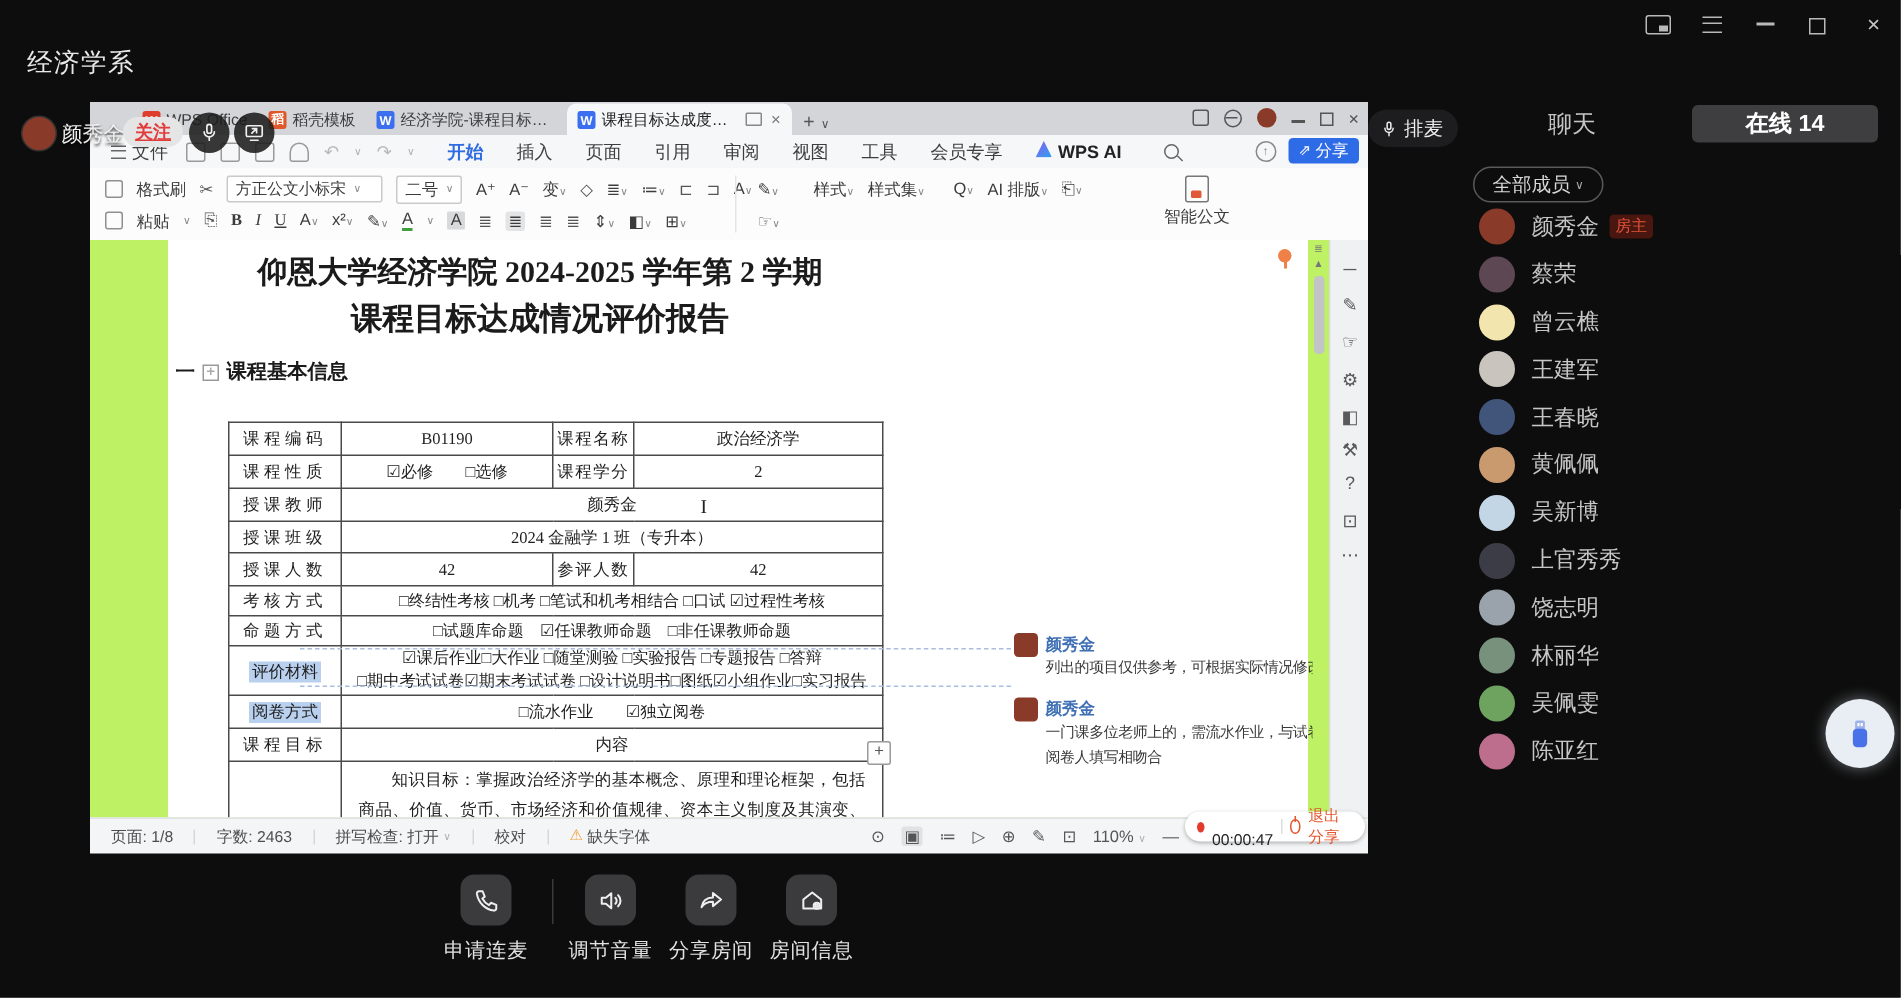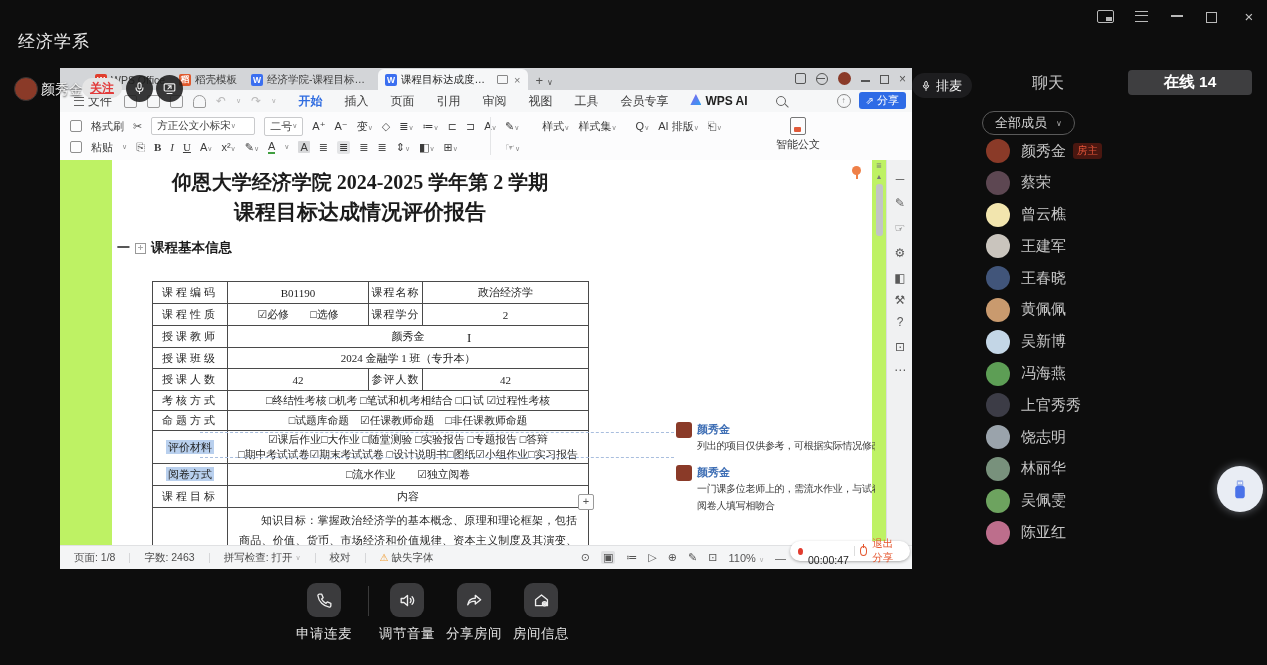--- a/index.html
+++ b/index.html
@@ -61,21 +61,21 @@
   .icon-search{width:8px;height:8px;border:1.4px solid #666;border-radius:50%;position:relative;margin-left:6px;}
   .icon-search::after{content:'';position:absolute;width:5px;height:1.4px;background:#666;transform:rotate(45deg);right:-4px;bottom:-1px;}
   .mb-right{position:absolute;right:6px;top:24px;display:flex;gap:8px;align-items:center;}
   .upcirc{width:12px;height:12px;border:1.3px solid #888;border-radius:50%;color:#888;font-size:8px;line-height:11px;text-align:center;}
   .share-btn{background:#2e6be6;color:#fff;font-size:11px;height:17px;padding:0 7px;border-radius:3px;display:flex;align-items:center;gap:3px;}
   .share-arrow{font-size:10px;}
   
   .ribbon{left:0;top:44px;width:852px;height:48px;background:#fcfcfd;border-bottom:1px solid #dfe0e2;font-size:11px;color:#3c3c3c;}
   .rbrow{position:absolute;left:10px;display:flex;align-items:center;gap:9px;height:20px;white-space:nowrap;}
   .rb1{top:4px;} .rb2{top:25px;}
-  .rbox{border:1px solid #c9cacc;border-radius:2px;padding:1px 5px;display:flex;align-items:center;background:#fff;}
+  .rbox{border:1px solid #c9cacc;border-radius:2px;padding:1px 5px;display:flex;align-items:center;gap:5px;background:#fff;}
   .rc{font-size:7px;color:#888;}
   .rsq{width:10px;height:10px;border:1.2px solid #8f8f8f;border-radius:2px;display:inline-block;}
   .rglyph{color:#555;}
   .rdiv{width:1px;height:38px;background:#e4e5e7;position:absolute;top:5px;}
   .bB{font-weight:bold;font-family:"Liberation Serif",serif;}
   .bI{font-style:italic;font-family:"Liberation Serif",serif;}
   .bU{text-decoration:underline;font-family:"Liberation Serif",serif;}
   .aG{border-bottom:2px solid #3f9e3f;padding-bottom:0px;}
   .aBox{background:#d8d9db;padding:0 2px;border-radius:1px;}
   .alignsel{background:#e3e4e6;border-radius:2px;padding:0 2px;}
@@ -138,21 +138,21 @@
   .follow{left:82px;top:78px;width:40px;height:20px;background:#e5e5e5;border-radius:11px;color:#e23b3b;
      font-size:12px;font-weight:bold;display:flex;align-items:center;justify-content:center;text-decoration:underline;}
   .ovbtn{width:27px;height:27px;border-radius:50%;background:rgba(28,28,28,.88);display:flex;align-items:center;justify-content:center;}
   .paimai{left:912px;top:73px;height:25px;background:#1d1d1f;border-radius:13px;display:flex;align-items:center;
      gap:4px;padding:0 10px 0 8px;color:#ededed;font-size:13px;}
   
   .chat-tab{left:1013px;top:73px;width:70px;text-align:center;color:#c4c4c4;font-size:16px;}
   .online-tab{left:1128px;top:70px;width:124px;height:25px;background:#3e3e40;border-radius:4px;color:#fff;
      font-size:15.5px;font-weight:bold;display:flex;align-items:center;justify-content:center;}
   .filter{left:982px;top:111px;height:22px;border:1px solid #5a5a5a;border-radius:12px;display:flex;
-     align-items:center;gap:9px;padding:0 12px;color:#d8d8d8;font-size:13px;}
+     align-items:center;gap:3px;padding:0 12px;color:#d8d8d8;font-size:13px;}
   .fcaret{font-size:8px;color:#aaa;}
   .members{left:986px;top:139px;width:275px;}
   .mrow{display:flex;align-items:center;height:24px;margin-bottom:7.8px;}
   .mav{width:24px;height:24px;border-radius:50%;flex:0 0 24px;}
   .mname{margin-left:11px;color:#c6c6c6;font-size:15px;}
   .hostbadge{margin-left:7px;background:#4a1710;color:#e25439;font-size:10.5px;padding:1px 4px;border-radius:3px;}
   .usbbtn{left:1217px;top:466px;width:46px;height:46px;border-radius:50%;background:#e9edf4;
      box-shadow:0 0 10px rgba(220,228,245,.45);display:flex;align-items:center;justify-content:center;}
   
   .bbtn{top:583px;width:80px;text-align:center;}
@@ -532,24 +532,20 @@
     </div>
   <div class="mrow">
       <span class="mav" style="background: rgb(201, 154, 110);"></span>
       <span class="mname">黄佩佩</span>
     </div>
   <div class="mrow">
       <span class="mav" style="background: rgb(195, 214, 230);"></span>
       <span class="mname">吴新博</span>
     </div>
   <div class="mrow">
-      <span class="mav" style="background: rgb(93, 158, 85);"></span>
-      <span class="mname">冯海燕</span>
-    </div>
-  <div class="mrow">
       <span class="mav" style="background: rgb(60, 60, 70);"></span>
       <span class="mname">上官秀秀</span>
     </div>
   <div class="mrow">
       <span class="mav" style="background: rgb(154, 163, 171);"></span>
       <span class="mname">饶志明</span>
     </div>
   <div class="mrow">
       <span class="mav" style="background: rgb(120, 145, 124);"></span>
       <span class="mname">林丽华</span>

